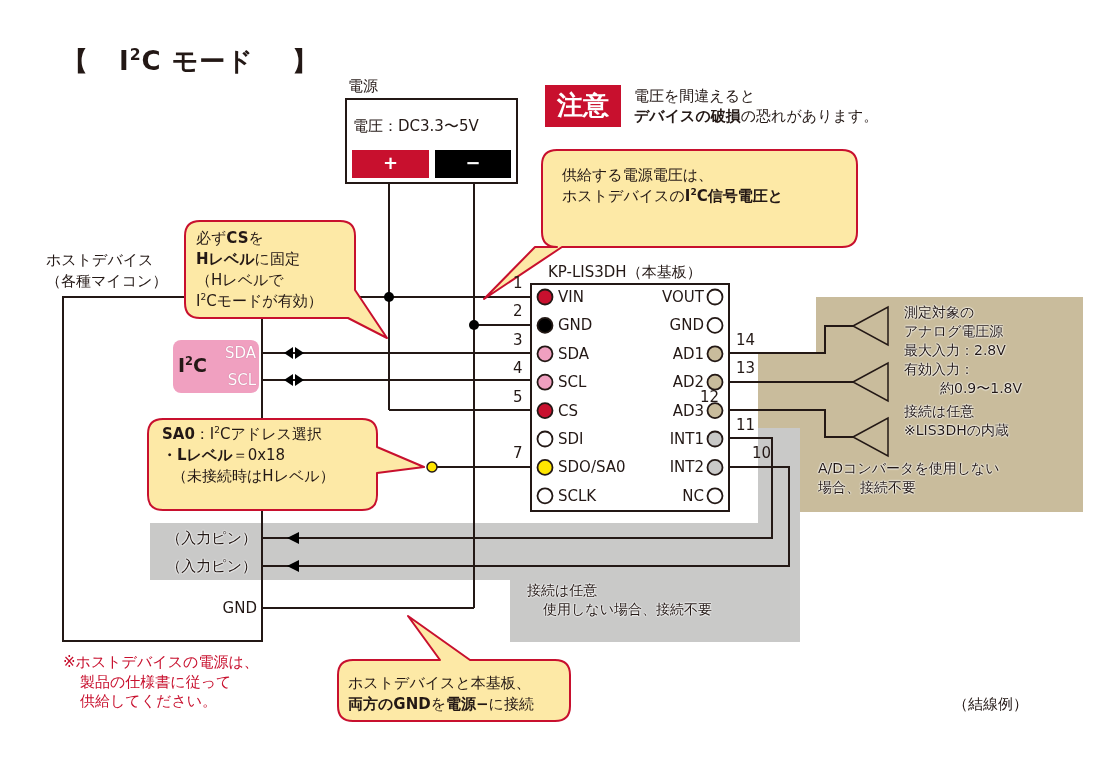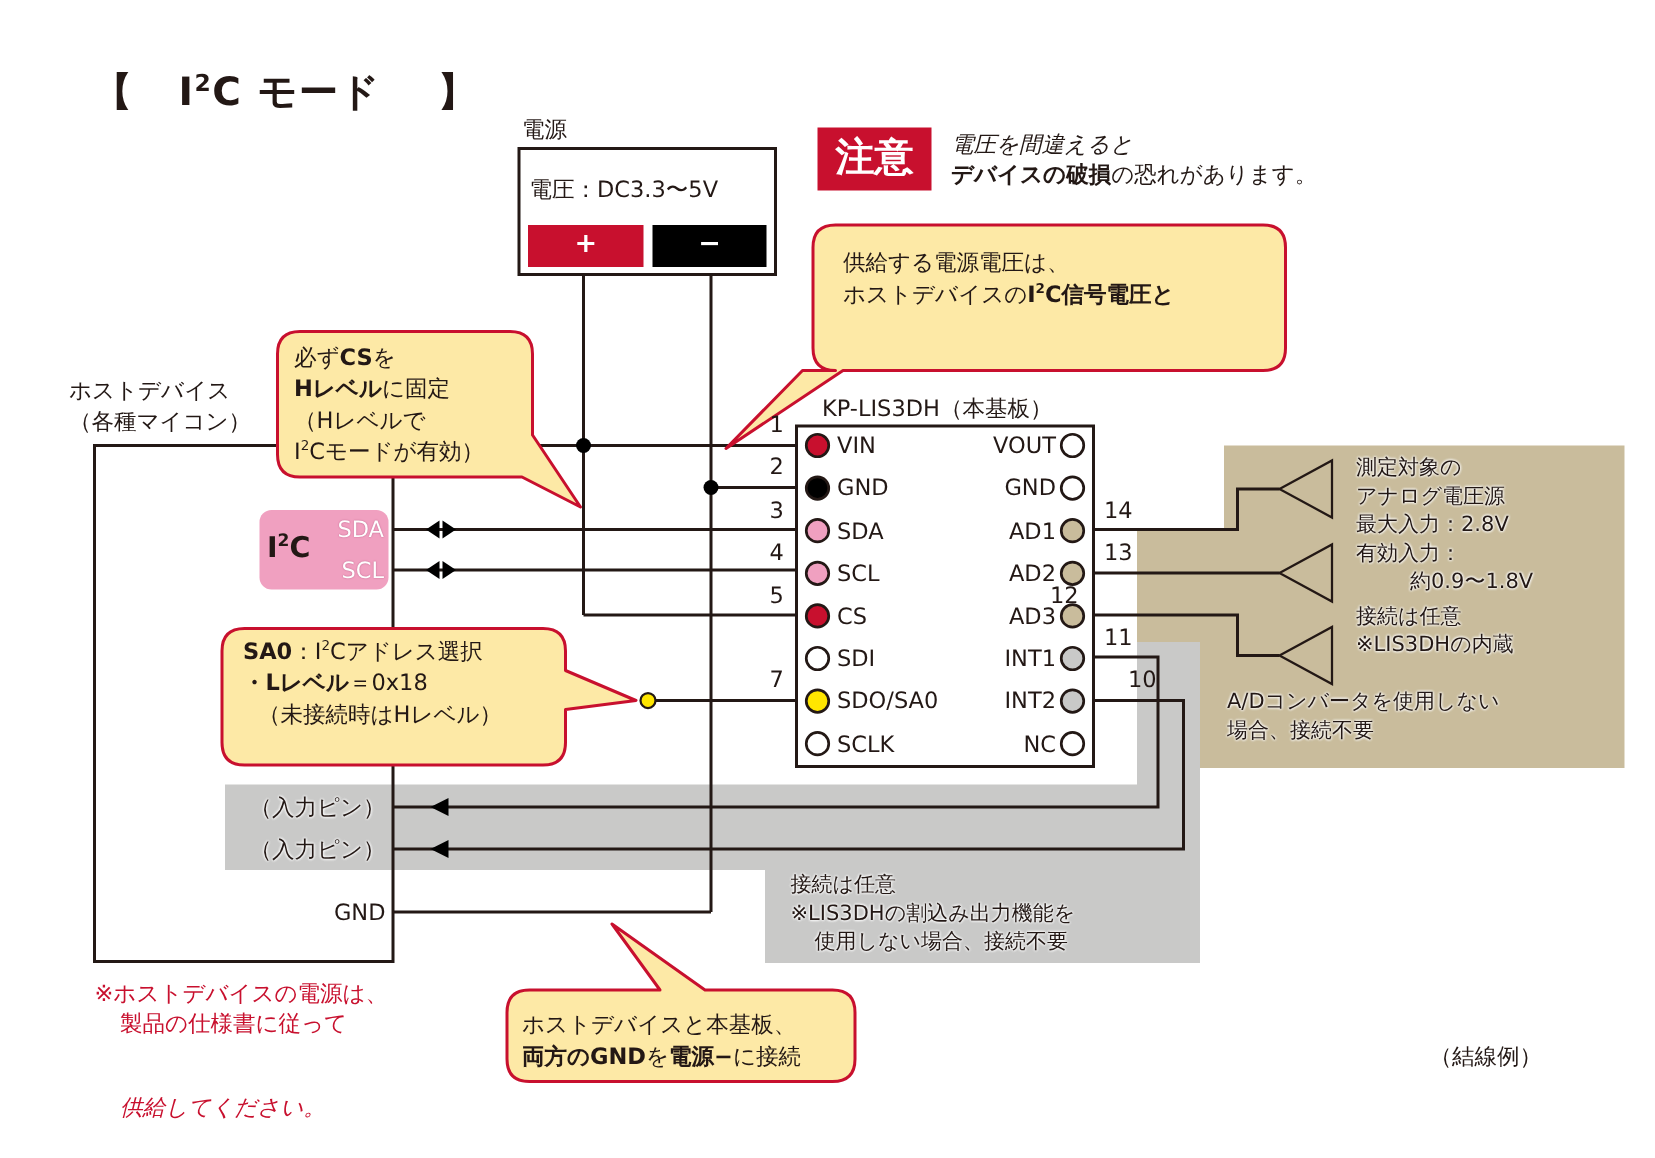--- a/index.html
+++ b/index.html
@@ -110,21 +110,21 @@
   <div class="abs title" style="left:62px;top:44px;">
     <span>【</span><span style="display:inline-block;width:30px"></span><span>I</span><span class="sup">2</span><span>C モード</span><span style="display:inline-block;width:38px"></span><span>】</span>
   </div>
 
   <div class="abs t15" style="left:348px;top:76px;">電源</div>
   <div class="abs t15" style="left:353px;top:116px;">電圧：DC3.3〜5V</div>
   <div class="abs white b" style="left:352px;top:152px;width:77px;text-align:center;font-size:18px;">+</div>
   <div class="abs white b" style="left:435px;top:152px;width:76px;text-align:center;font-size:18px;">−</div>
 
   <div class="abs white b" style="left:545px;top:88px;width:76px;text-align:center;font-size:26px;line-height:34px;">注意</div>
-  <div class="abs t15" style="left:634px;top:86px;font-style:italic;">電圧を間違えると</div>
+  <div class="abs t15" style="left:634px;top:86px;">電圧を間違えると</div>
   <div class="abs t15" style="left:634px;top:106px;">
     <span class="b">デバイスの破損</span><span>の恐れがあります。</span>
   </div>
 
   <div class="abs t15" style="left:562px;top:165px;">供給する電源電圧は、</div>
   <div class="abs t15" style="left:562px;top:186px;">
     <span>ホストデバイスの</span><span class="b">I</span><span class="b sup">2</span><span class="b">C信号電圧と</span>
   </div>
 
   <div class="abs t15" style="left:196px;top:228px;line-height:21px;">
@@ -139,21 +139,21 @@
   <div class="abs b" style="left:178px;top:354px;font-size:19px;">
     <span>I</span><span class="sup">2</span><span>C</span>
   </div>
   <div class="abs t15 white right" style="left:200px;top:343px;width:56px;text-shadow:0 0 1px #b0507a;">SDA</div>
   <div class="abs t15 white right" style="left:200px;top:370px;width:56px;text-shadow:0 0 1px #b0507a;">SCL</div>
   <div class="abs t15 right halo" style="left:150px;top:528px;width:107px;">（入力ピン）</div>
   <div class="abs t15 right halo" style="left:150px;top:556px;width:107px;">（入力ピン）</div>
   <div class="abs t15 right" style="left:180px;top:598px;width:77px;">GND</div>
   <div class="abs t15 red" style="left:63px;top:652px;">※ホストデバイスの電源は、</div>
   <div class="abs t15 red" style="left:80px;top:672px;">製品の仕様書に従って</div>
-  <div class="abs t15 red" style="left:80px;top:728px;font-style:italic;">供給してください。</div>
+  <div class="abs t15 red" style="left:80px;top:691px;">供給してください。</div>
 
   <div class="abs t15" style="left:162px;top:424px;line-height:21px;">
     <div><span class="b">SA0</span><span>：</span><span>I</span><span class="sup">2</span><span>Cアドレス選択</span></div>
     <div><span class="b">・Lレベル</span><span>＝0x18</span></div>
     <div style="padding-left:10px">（未接続時はHレベル）</div>
   </div>
 
   <div class="abs t15" style="left:548px;top:262px;">KP-LIS3DH（本基板）</div>
 
   <div id="pin-labels">
@@ -195,21 +195,20 @@
     <div style="margin-top:4px">接続は任意</div>
     <div>※LIS3DHの内蔵</div>
   </div>
   <div class="abs t14 halo" style="left:818px;top:459px;line-height:19px;">
     <div>A/Dコンバータを使用しない</div>
     <div>場合、接続不要</div>
   </div>
 
   <div class="abs t14 halo" style="left:527px;top:581px;line-height:19px;">
     <div>接続は任意</div>
-    <div>※LIS3DHの割込み出力機能を</div>
     <div style="padding-left:16px">使用しない場合、接続不要</div>
   </div>
 
   <div class="abs t15" style="left:348px;top:673px;line-height:21px;">
     <div>ホストデバイスと本基板、</div>
     <div><span class="b">両方のGND</span><span>を</span><span class="b">電源−</span><span>に接続</span></div>
   </div>
 
   <div class="abs t15" style="left:953px;top:694px;">（結線例）</div>
 </div>

